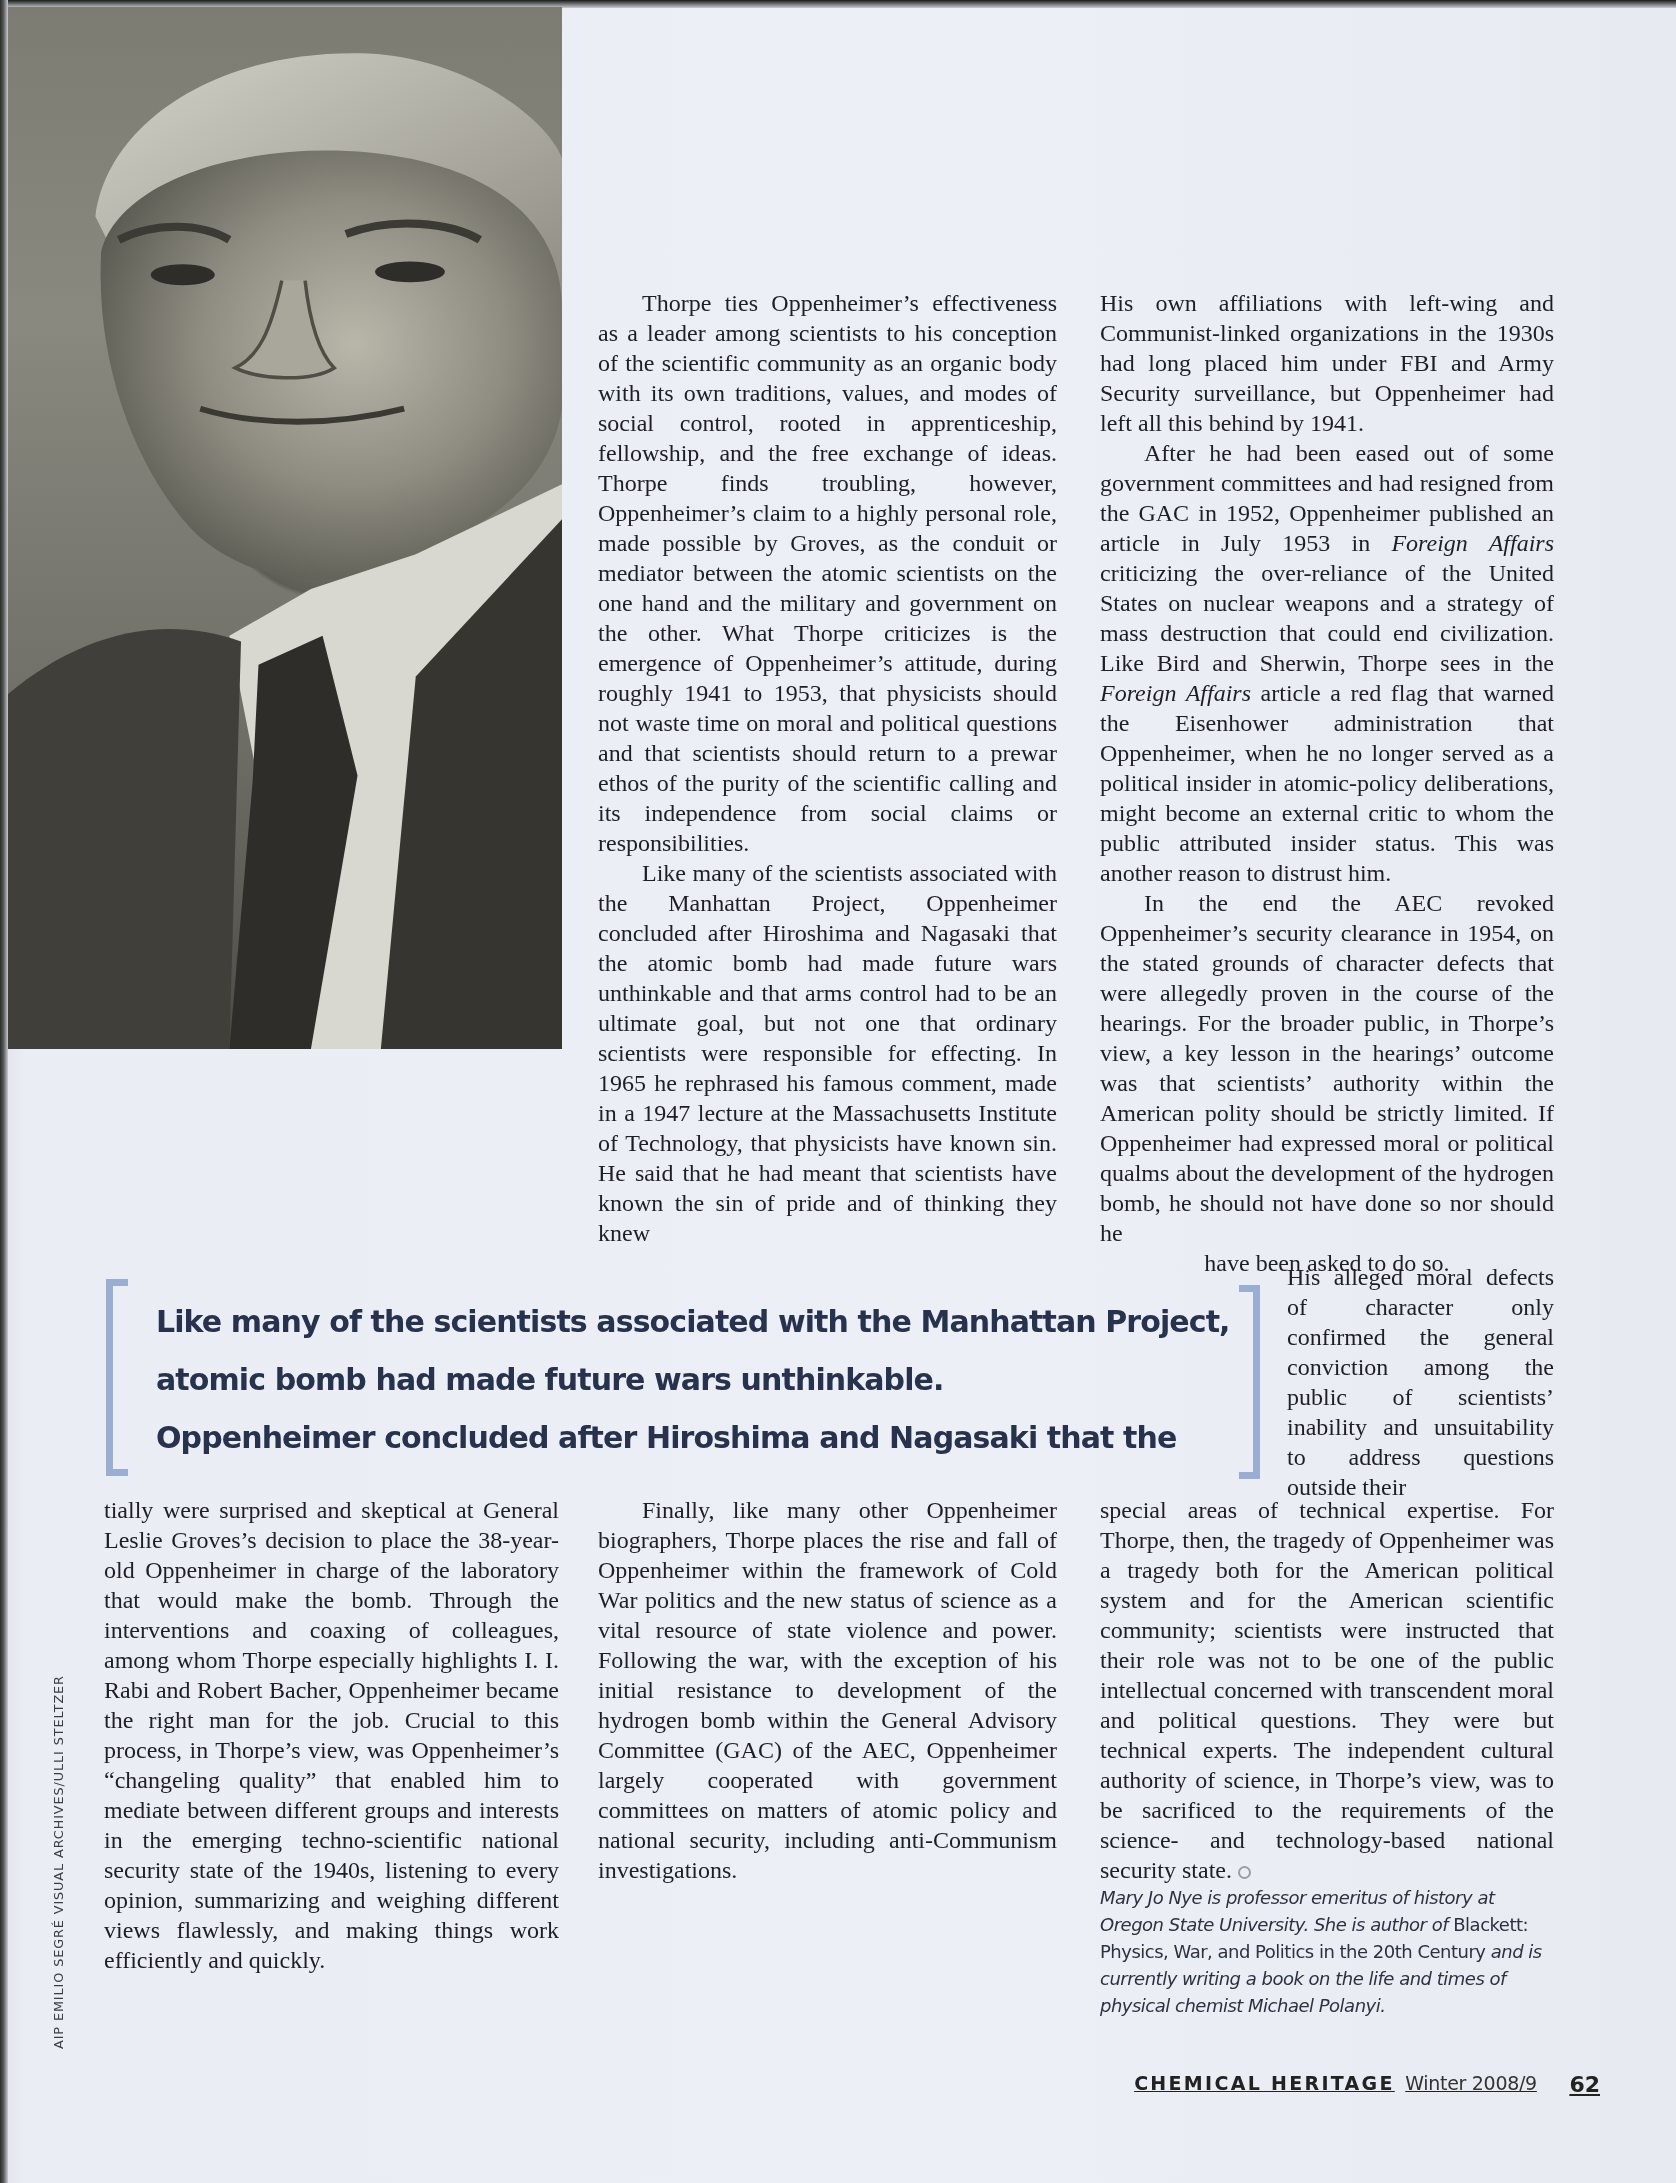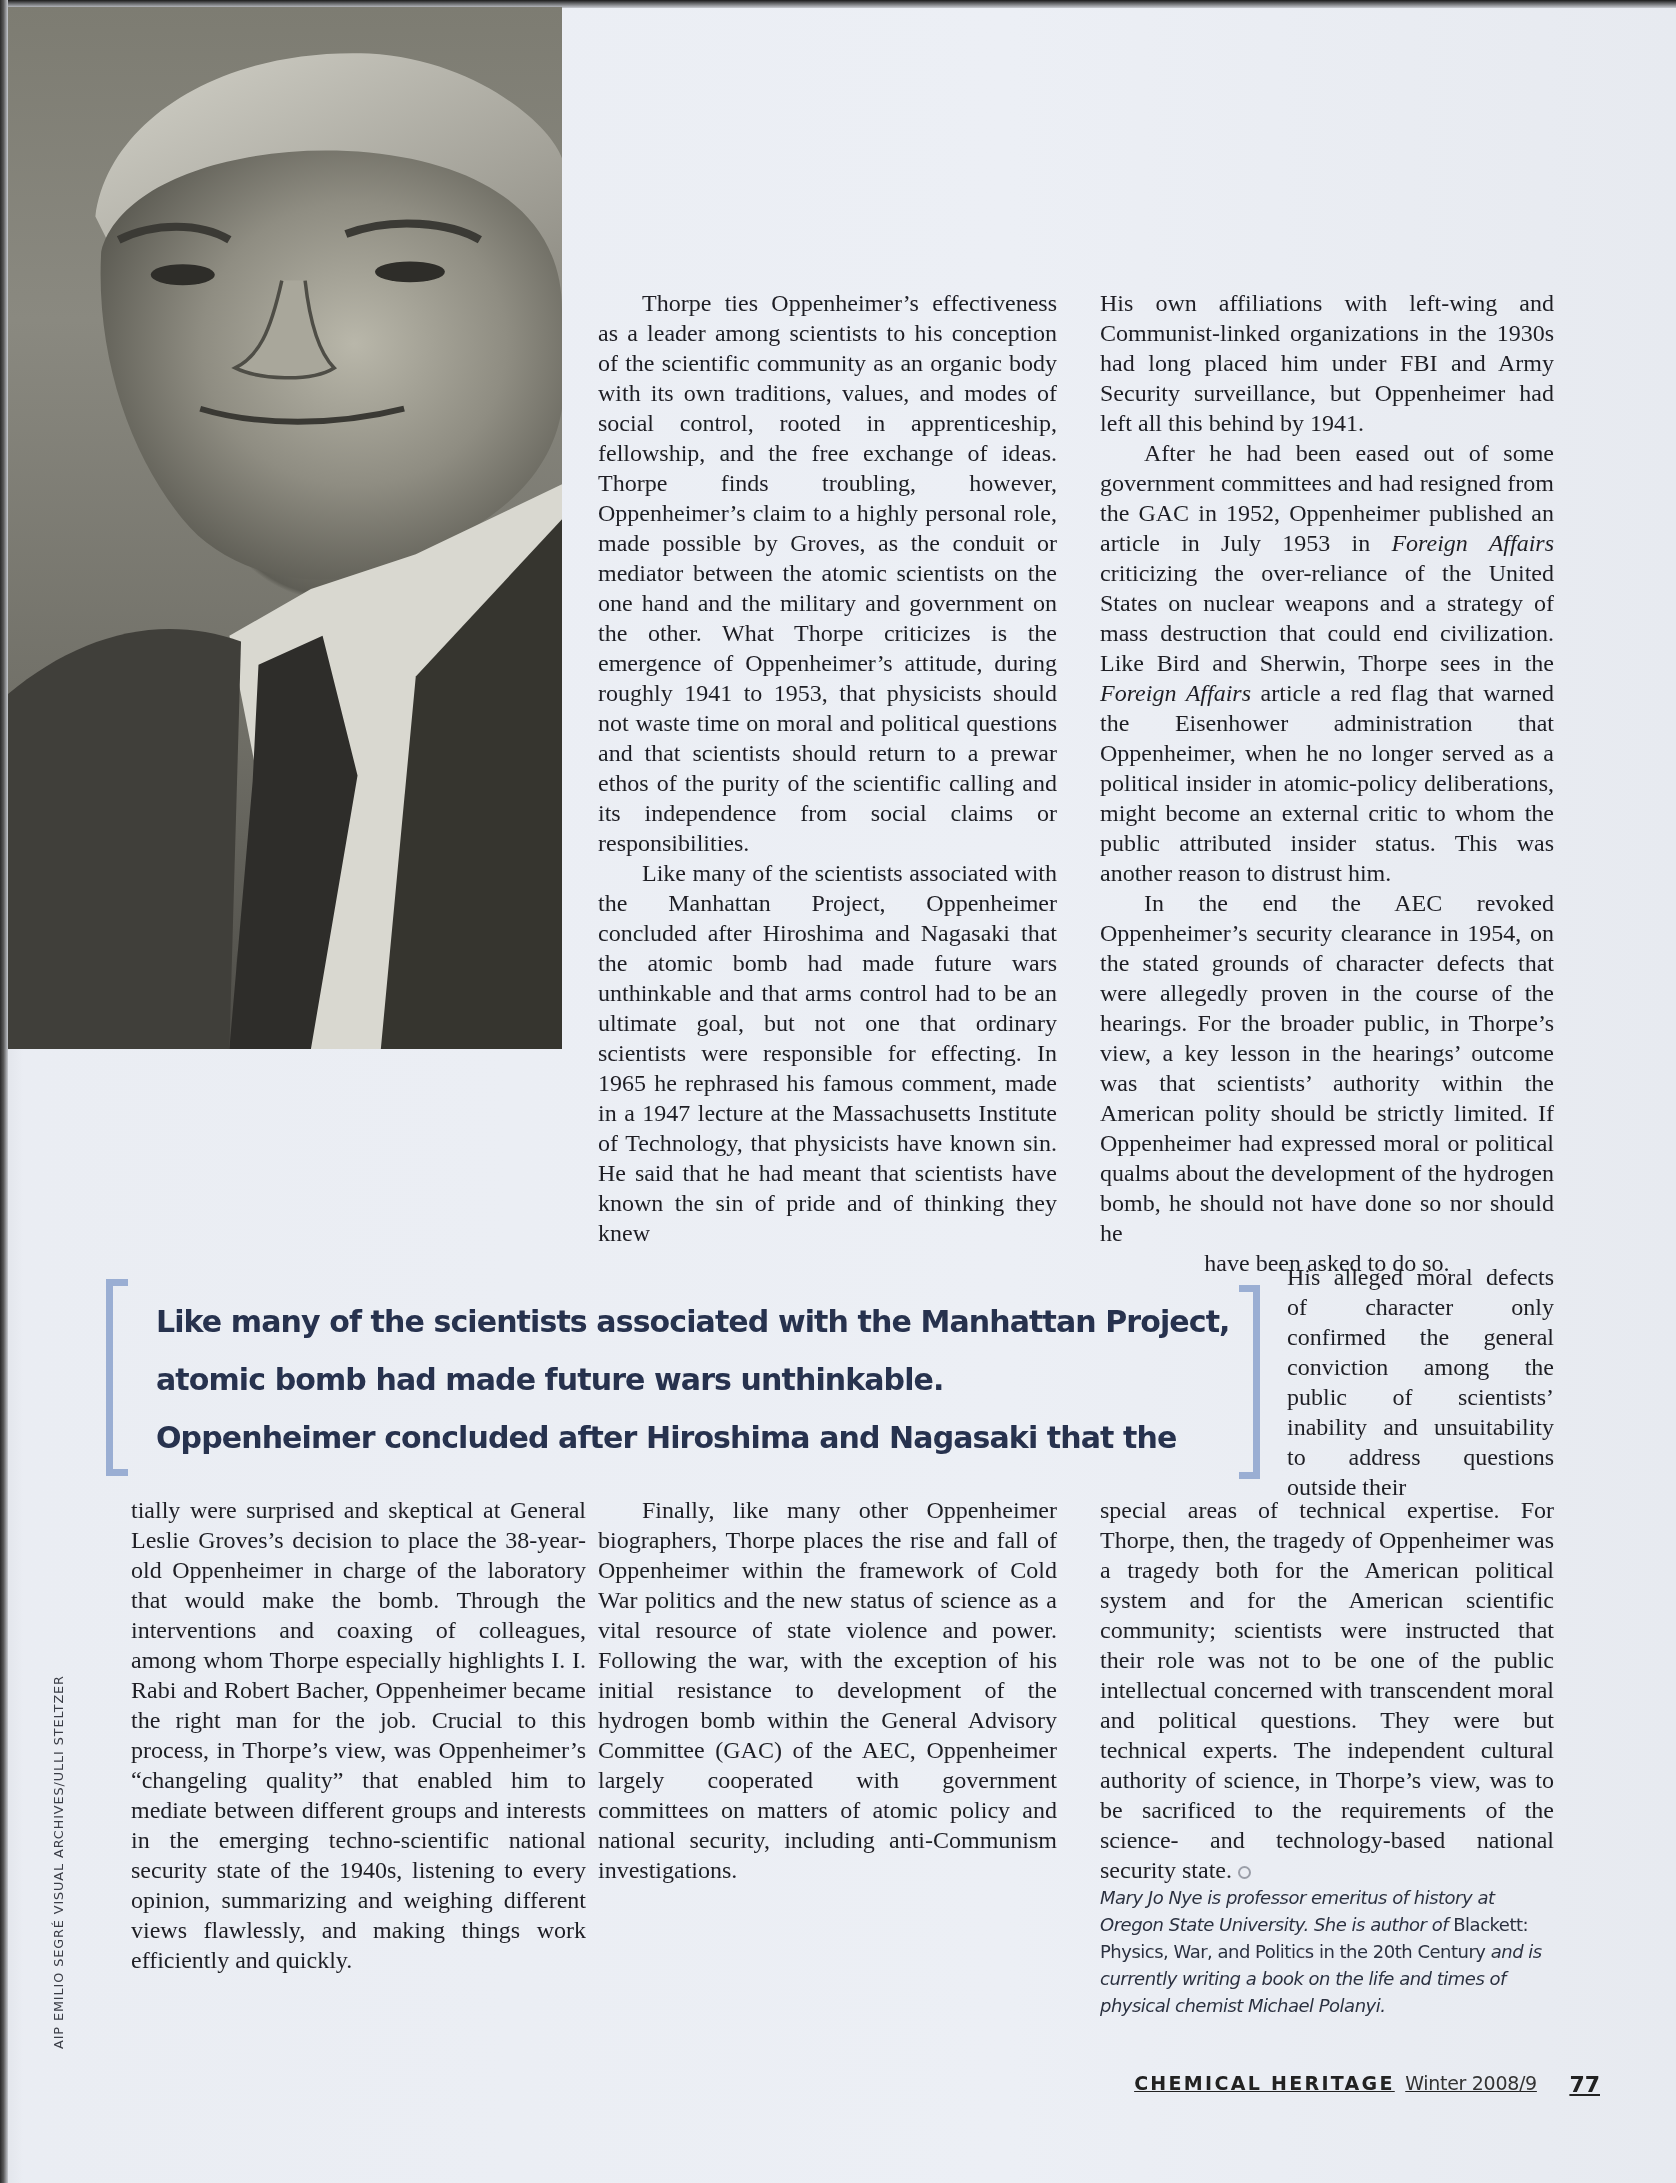--- a/index.html
+++ b/index.html
@@ -36,21 +36,21 @@
   .col {
     position: absolute; font-size: 24px; line-height: 30px;
     text-align: justify; color: #1e1e24;
   }
   .col p { margin: 0; }
   .col p.indent { text-indent: 44px; }
   .col i { font-style: italic; }
   .col-2-top { left: 598px; top: 288px; width: 459px; }
   .col-3-top { left: 1100px; top: 288px; width: 454px; }
   .col-3-wrap { left: 1287px; top: 1262px; width: 267px; }
-  .col-1-bot { left: 104px; top: 1495px; width: 455px; margin-left: 27px; }
+  .col-1-bot { left: 104px; top: 1495px; width: 455px; }
   .col-2-bot { left: 598px; top: 1495px; width: 459px; }
   .col-3-bot { left: 1100px; top: 1495px; width: 454px; }
   .last-line-right { text-align: center; }
   
   .pq-bracket {
     position: absolute; border: 7px solid #9aaed3;
   }
   .pq-left { left: 106px; top: 1279px; width: 15px; height: 183px; border-right: none; }
   .pq-right { left: 1239px; top: 1285px; width: 14px; height: 180px; border-left: none; }
   .pull-quote {
@@ -168,15 +168,15 @@
 
 <div class="bio">
   <i>Mary Jo Nye is professor emeritus of history at Oregon State University. She is author of </i><span>Blackett: Physics, War, and Politics in the 20th Century</span><i> and is currently writing a book on the life and times of physical chemist Michael Polanyi.</i>
 </div>
 
 <div class="credit">AIP EMILIO SEGRÉ VISUAL ARCHIVES/ULLI STELTZER</div>
 
 <div class="footer">
   <span class="mag">CHEMICAL HERITAGE</span>
   <span class="issue">Winter 2008/9</span>
-  <span class="page-no">77</span>
+  <span class="page-no">62</span>
 </div>
 
 
 </body></html>

